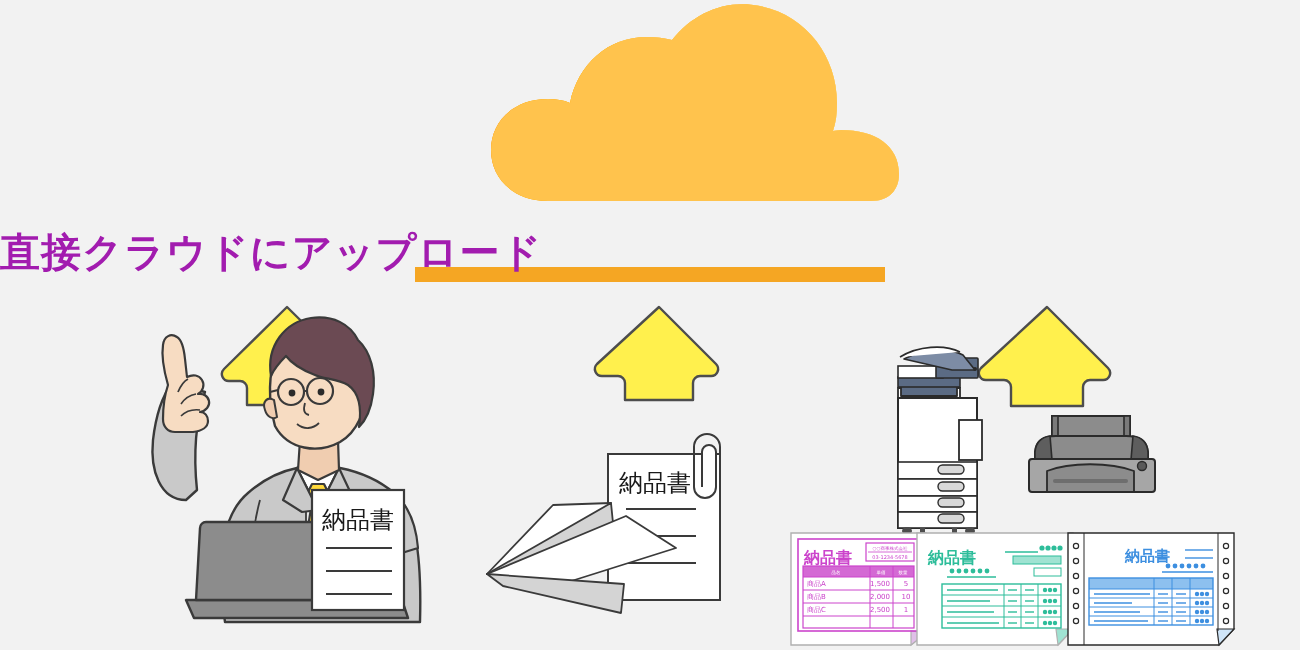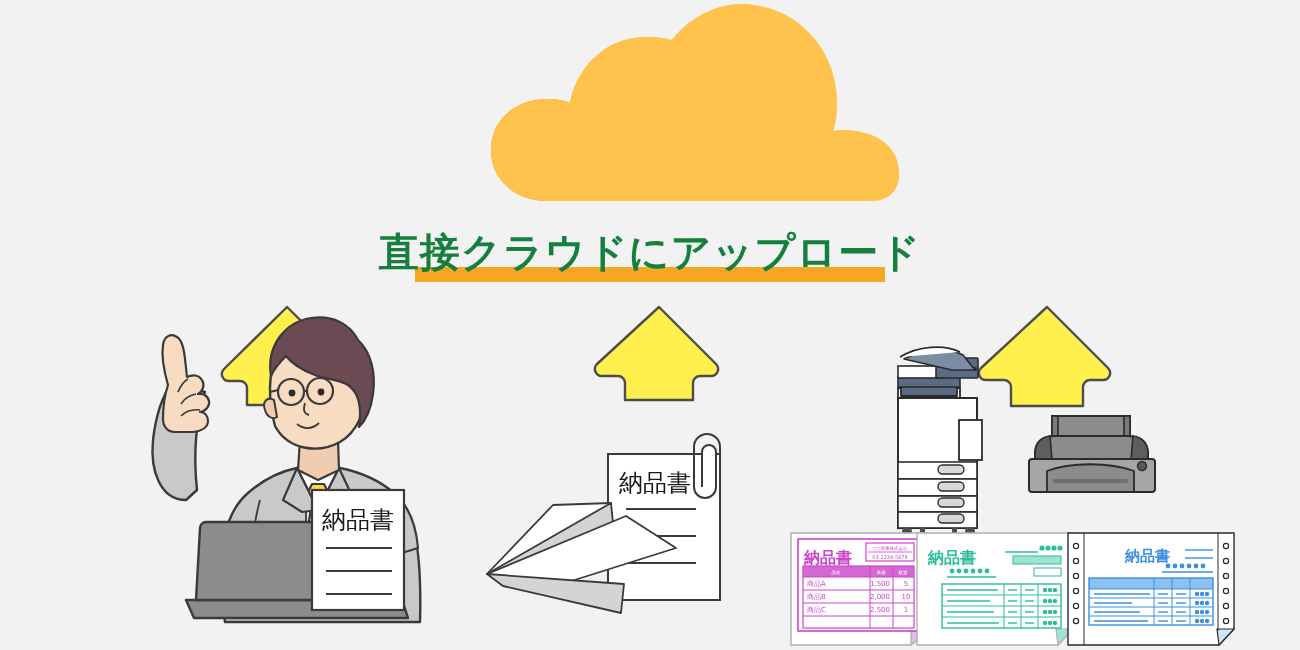--- a/index.html
+++ b/index.html
@@ -9,24 +9,24 @@
     font-family:"Liberation Sans","DejaVu Sans",sans-serif;
     overflow:hidden;
     position:relative;
   }
   #stage{position:relative;width:1300px;height:650px;}
   #stage svg{display:block;position:absolute;top:0;left:0;}
   .ttl{
     position:absolute;
     left:0;right:0;
     top:225px;
-    text-align:center;
+    text-align:left;
     font-size:40px;
     font-weight:bold;
-    color:#15803d;
+    color:#a21caf;
     letter-spacing:1px;
     z-index:5;
     font-family:"DejaVu Sans","Liberation Sans",sans-serif;
     white-space:nowrap;
   }
   .ttl span.txt{position:relative;z-index:2;}
   .ttl span.hl{
     position:absolute;
     left:50%;
     transform:translateX(-50%);

